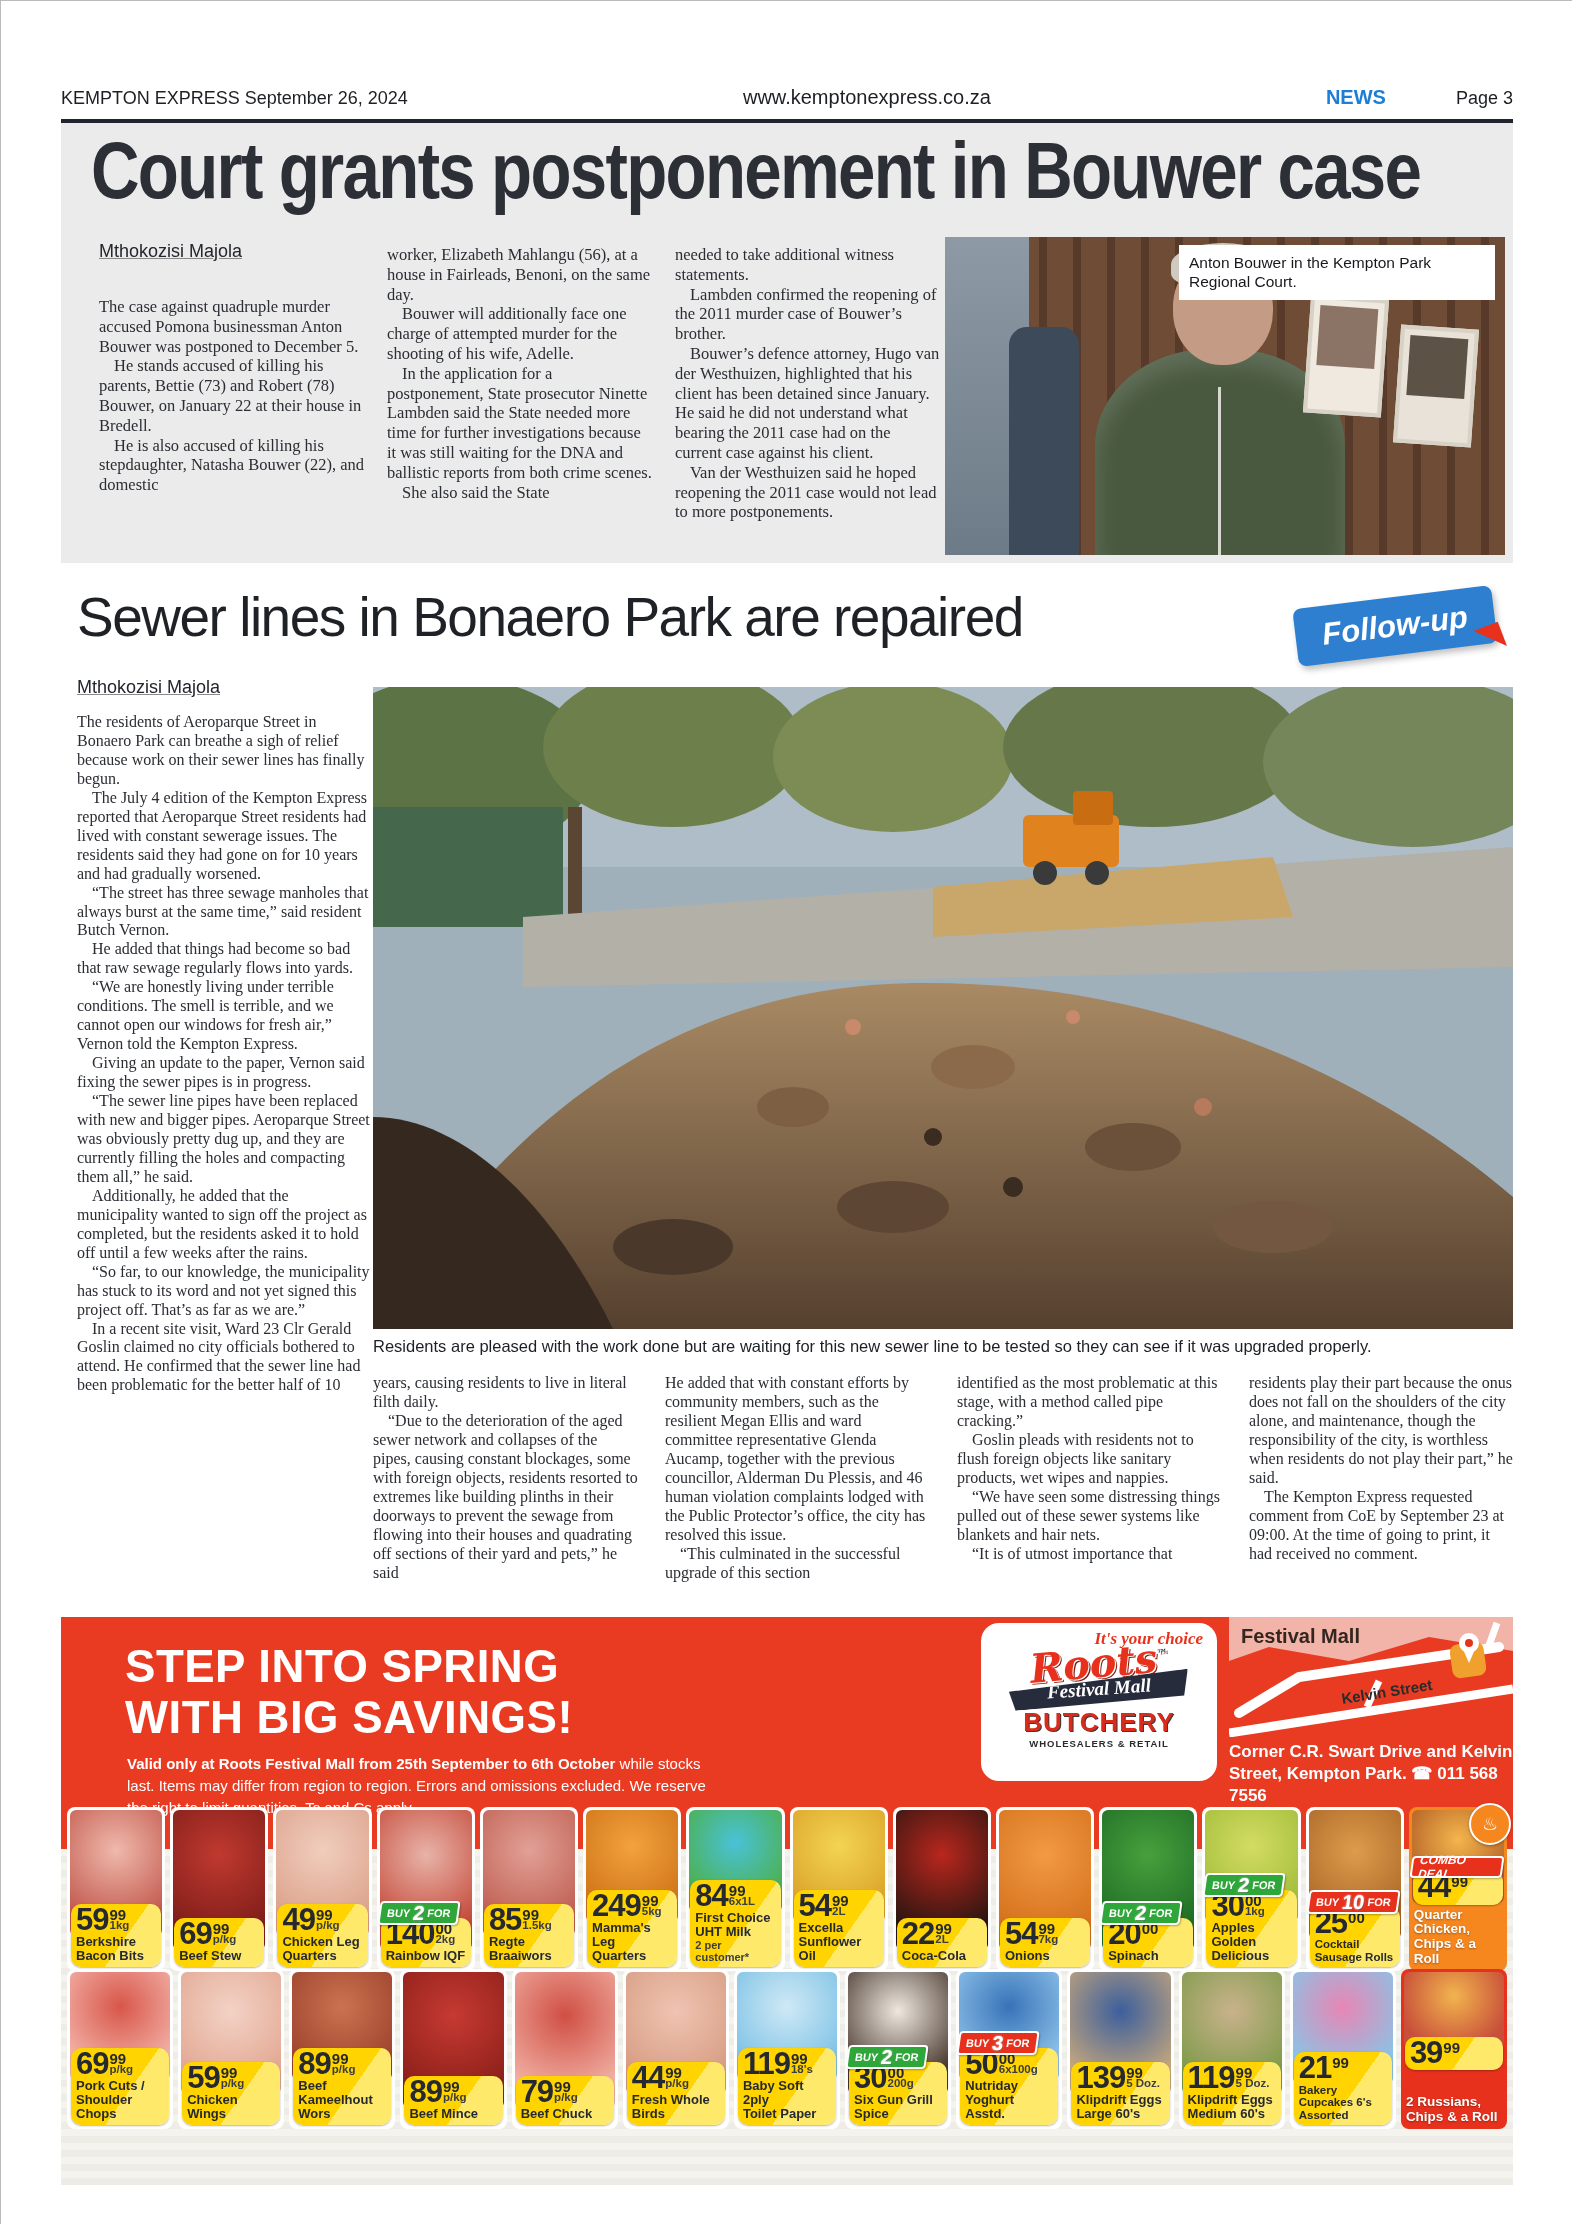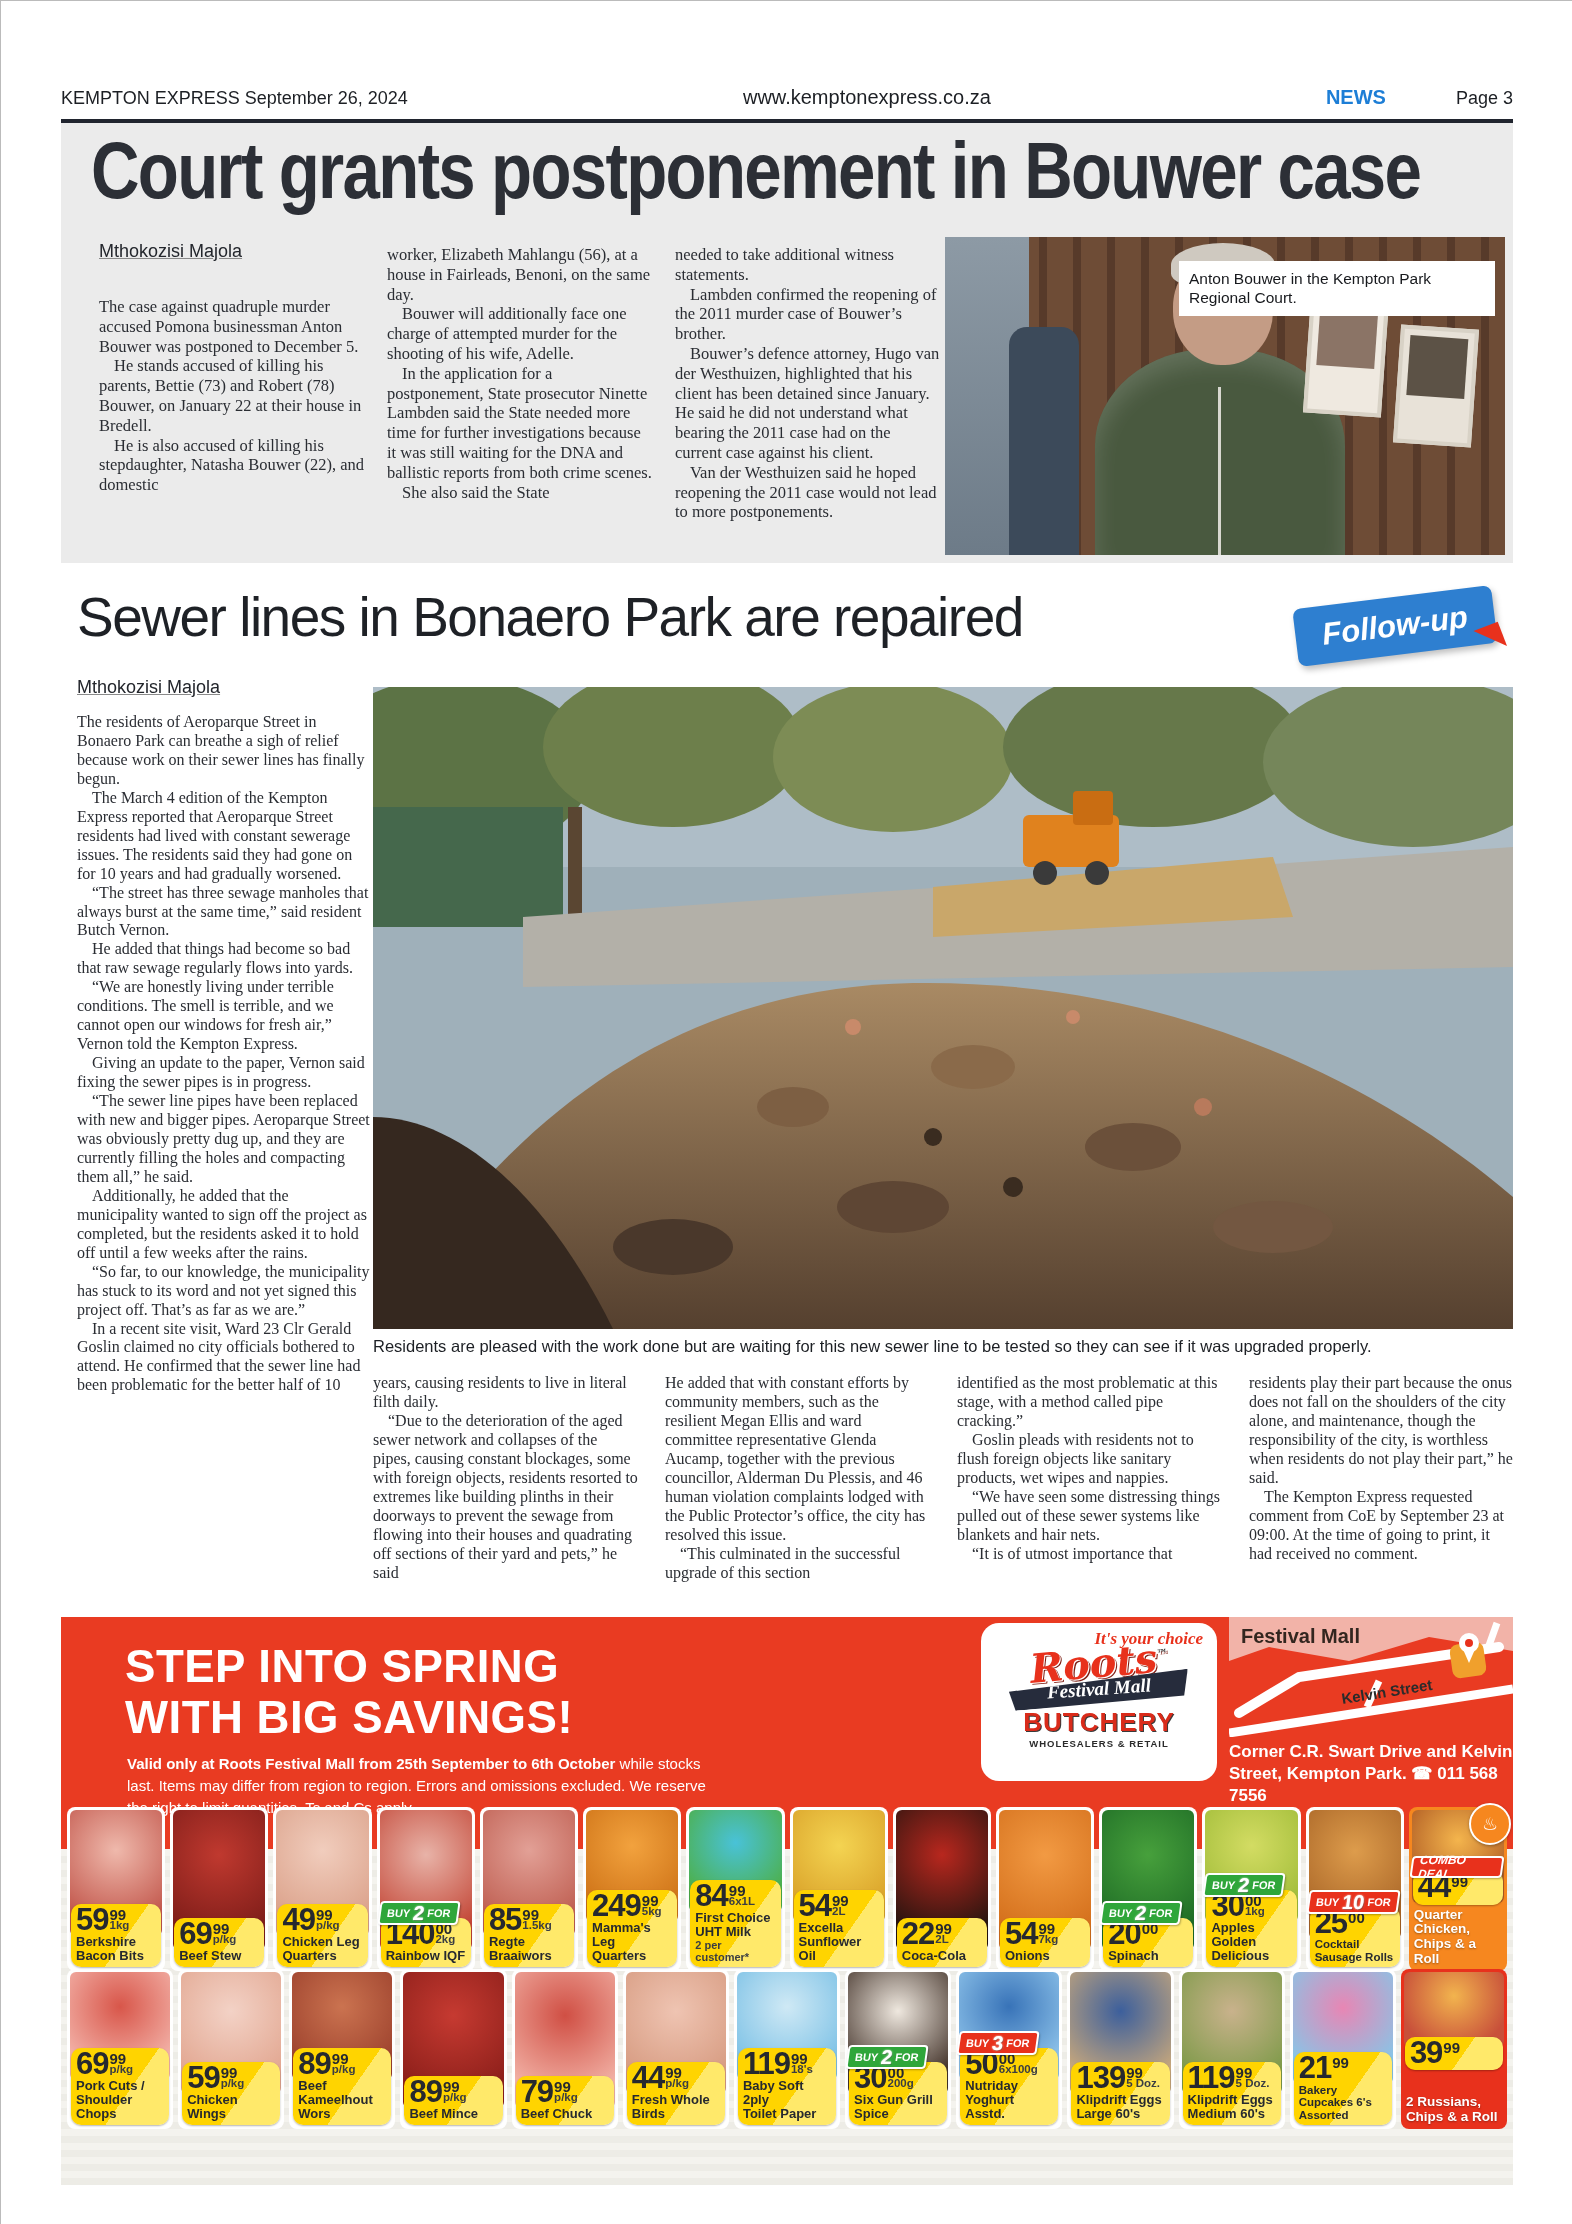--- a/index.html
+++ b/index.html
@@ -35,21 +35,21 @@
   .p1suit{position:absolute;left:64px;top:90px;width:70px;height:230px;background:#3c4a5a;border-radius:18px 18px 0 0;}
   .p1torso{position:absolute;left:150px;top:112px;width:250px;height:210px;background:#49593f;
            border-radius:46% 46% 0 0;box-shadow:inset 0 14px 24px rgba(255,255,255,.15);}
   .p1zip{position:absolute;left:273px;top:150px;width:3px;height:170px;background:#d8d8d0;}
   .p1head{position:absolute;left:228px;top:16px;width:100px;height:112px;background:#c49c85;border-radius:48%;}
   .p1hair{position:absolute;left:226px;top:6px;width:104px;height:44px;background:#cfc9c0;border-radius:50% 50% 30% 30%;}
   .plac{position:absolute;width:70px;height:110px;background:#efe9e0;border:4px solid #d8d2c6;transform:rotate(4deg);}
   .plac .ph{margin:6px;height:60px;background:#8b7466;}
   .plac.p2{background:#e8e2d8;}
   .plac.p2 .ph{background:#5c5246;}
-  .p1cap{position:absolute;right:10px;top:24px;width:296px;background:#fff;padding:8px 10px;
+  .p1cap{position:absolute;right:10px;top:8px;width:296px;background:#fff;padding:8px 10px;
          font-size:15.5px;line-height:1.25;color:#17191d;}
 
   
   .h2line{position:absolute;left:76px;top:584px;margin:0;white-space:nowrap;font-weight:400;
           font-size:55px;letter-spacing:-1.5px;color:#1e2126;}
   .fup{position:absolute;left:1294px;top:596px;width:200px;height:58px;background:#2e7fd0;
        border-radius:8px;transform:rotate(-7deg);display:flex;align-items:center;justify-content:center;
        color:#fff;font-weight:800;font-style:italic;font-size:31px;box-shadow:2px 4px 6px rgba(0,0,0,.25);}
   .fup:after{content:"";position:absolute;right:-6px;bottom:-8px;width:0;height:0;
        border-left:26px solid transparent;border-top:26px solid #e8311c;transform:rotate(-14deg);z-index:-1;}
@@ -171,21 +171,21 @@
         </div>
       <div class="p1cap">Anton Bouwer in the Kempton Park Regional Court.</div>
     </div>
   </div>
 
   <h2 class="h2line">Sewer lines in Bonaero Park are repaired</h2>
   <div class="fup">Follow-up</div>
   <span class="byline byl2" style="position:absolute;">Mthokozisi Majola</span>
   <div class="a2left" id="a2left">
       <p>The residents of Aeroparque Street in Bonaero Park can breathe a sigh of relief because work on their sewer lines has finally begun.</p>
-      <p>The March 4 edition of the Kempton Express reported that Aeroparque Street residents had lived with constant sewerage issues. The residents said they had gone on for 10 years and had gradually worsened.</p>
+      <p>The July 4 edition of the Kempton Express reported that Aeroparque Street residents had lived with constant sewerage issues. The residents said they had gone on for 10 years and had gradually worsened.</p>
       <p>“The street has three sewage manholes that always burst at the same time,” said resident Butch Vernon.</p>
       <p>He added that things had become so bad that raw sewage regularly flows into yards.</p>
       <p>“We are honestly living under terrible conditions. The smell is terrible, and we cannot open our windows for fresh air,” Vernon told the Kempton Express.</p>
       <p>Giving an update to the paper, Vernon said fixing the sewer pipes is in progress.</p>
       <p>“The sewer line pipes have been replaced with new and bigger pipes. Aeroparque Street was obviously pretty dug up, and they are currently filling the holes and compacting them all,” he said.</p>
       <p>Additionally, he added that the municipality wanted to sign off the project as completed, but the residents asked it to hold off until a few weeks after the rains.</p>
       <p>“So far, to our knowledge, the municipality has stuck to its word and not yet signed this project off. That’s as far as we are.”</p>
       <p>In a recent site visit, Ward 23 Clr Gerald Goslin claimed no city officials bothered to attend. He confirmed that the sewer line had been problematic for the better half of 10</p>
     </div>
 

